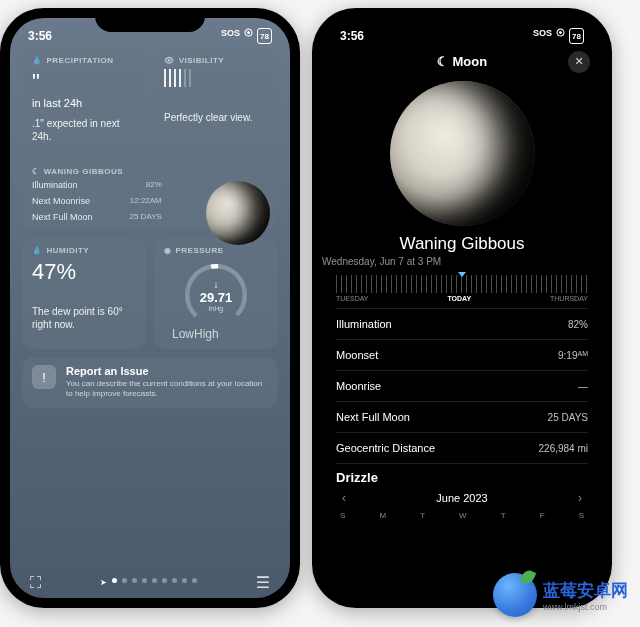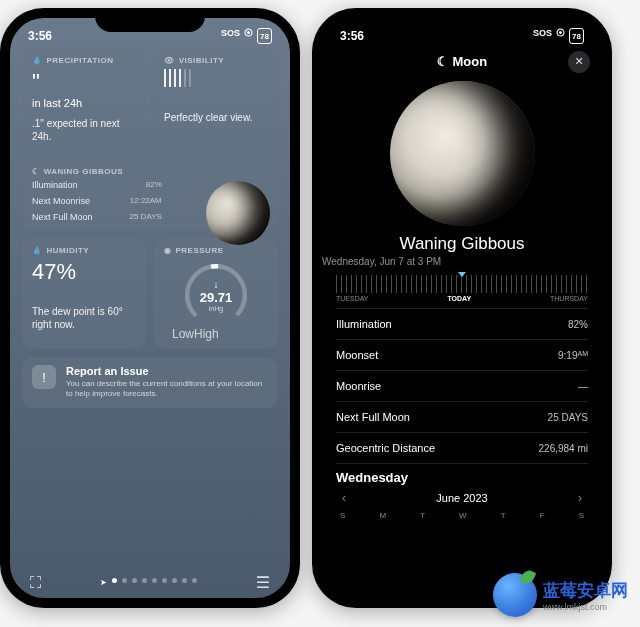--- a/index.html
+++ b/index.html
@@ -245,21 +245,21 @@
       <div class="detail-row">
           <span>Next Full Moon</span>
           <span class="dv">25 DAYS</span>
         </div>
       <div class="divider"></div>
       <div class="detail-row">
           <span>Geocentric Distance</span>
           <span class="dv">226,984 mi</span>
         </div>
       <div class="divider"></div>
-      <div class="cal-title">Wednesday</div>
+      <div class="cal-title">Drizzle</div>
       <div class="cal-month">
         <span class="cal-chevron">‹</span>
         <span>June 2023</span>
         <span class="cal-chevron">›</span>
       </div>
       <div class="cal-days">
         <span>S</span>
         <span>M</span>
         <span>T</span>
         <span>W</span>

